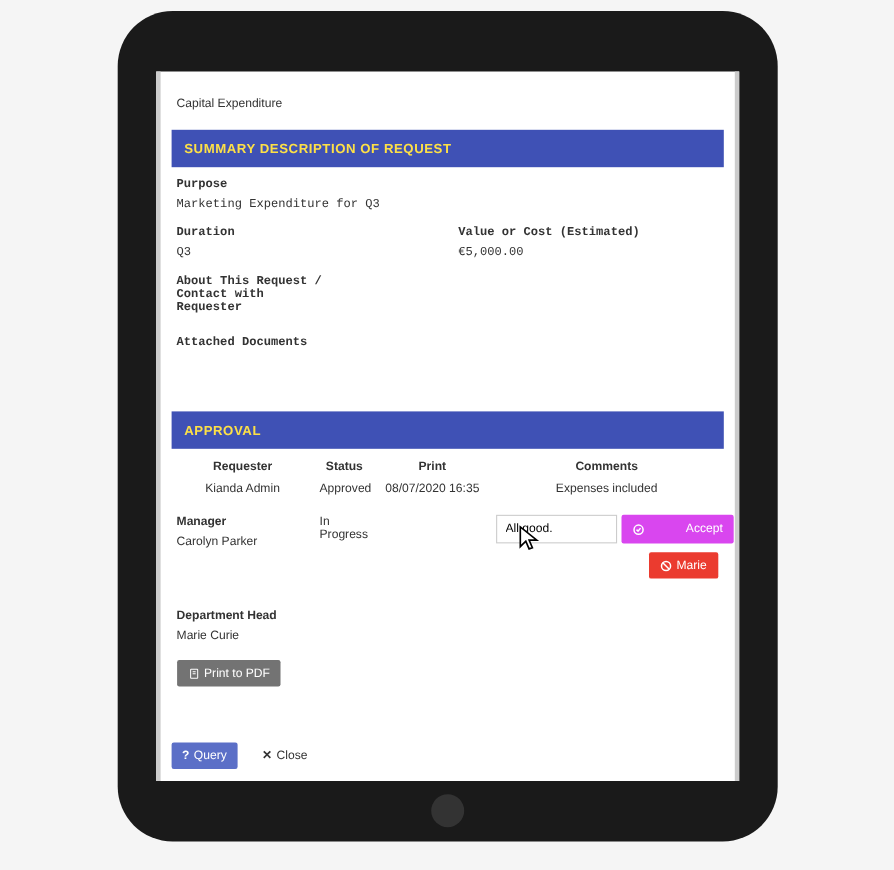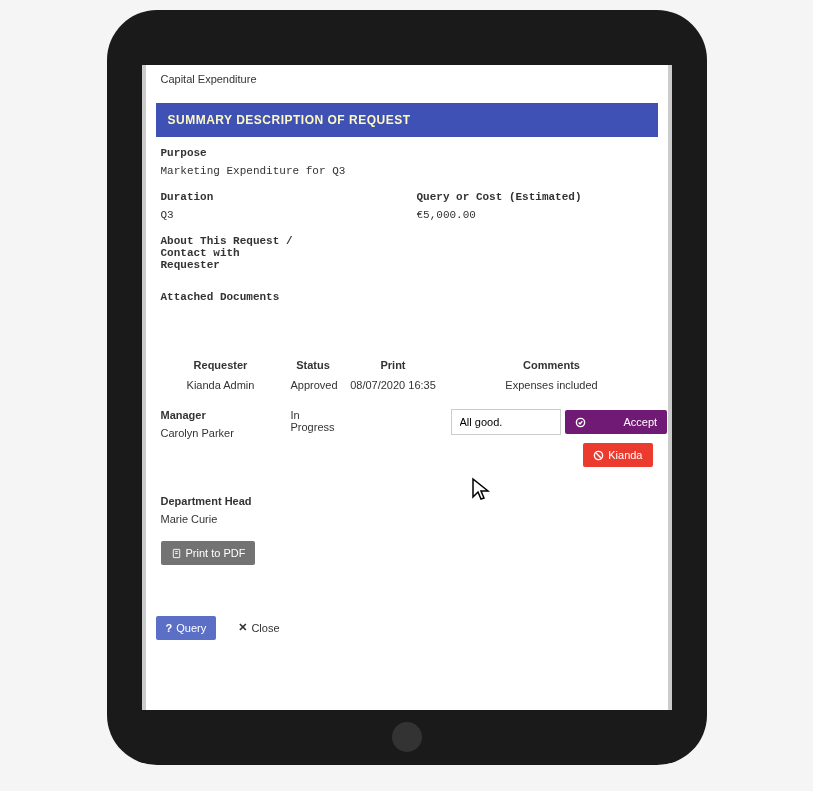--- a/index.html
+++ b/index.html
@@ -36,31 +36,31 @@
       width: 30px;
       height: 30px;
       background: #333;
       border-radius: 50%;
       position: absolute;
       bottom: 13px;
       left: 50%;
       transform: translateX(-50%);
     }
     .content {
-      padding: 0 10px;
+      padding: 15px 10px;
       font-size: 11px;
       color: #333;
     }
     .top-text {
       padding: 8px 5px;
       font-size: 11px;
     }
     .section-header {
       background: #3f51b5;
-      color: #fef9c3;
+      color: #fde047;
       font-weight: bold;
       padding: 10px 12px;
       font-size: 12px;
       letter-spacing: 0.5px;
       margin-top: 10px;
     }
     .section-body {
       padding: 10px 5px;
       font-family: Liberation Mono, monospace;
     }
@@ -102,21 +102,20 @@
     .manager-row {
       display: flex;
       gap: 10px;
       align-items: flex-start;
       margin-top: 18px;
       margin-bottom: 19px;
     }
     .comment-actions {
       display: flex;
       gap: 4px;
-      align-items: center;
       width: 190px;
     }
     .comment-input {
       padding: 5px 8px;
       border: 1px solid #ccc;
       font-size: 11px;
       width: 110px;
       height: 26px;
     }
     .btn {
@@ -124,21 +123,21 @@
       color: #fff;
       padding: 6px 10px;
       font-size: 11px;
       cursor: pointer;
       border-radius: 2px;
       display: inline-flex;
       align-items: center;
       gap: 4px;
     }
     .btn-accept {
-      background: #701a75;
+      background: #d946ef;
       gap: 38px;
     }
     .btn-reject {
       background: #eb3b2f;
     }
     .btn-print {
       background: #737373;
       margin-top: 16px;
     }
     .btn-query {
@@ -189,33 +188,34 @@
       <div class="section-body">
         <div class="field-label">Purpose</div>
         <div class="field-value">Marketing Expenditure for Q3</div>
 
         <div class="two-col">
           <div>
             <div class="field-label">Duration</div>
             <div class="field-value">Q3</div>
           </div>
           <div>
-            <div class="field-label">Query or Cost (Estimated)</div>
+            <div class="field-label">Value or Cost (Estimated)</div>
             <div class="field-value">€5,000.00</div>
           </div>
         </div>
 
         <div style="width:140px;">
           <div class="field-label">About This Request / Contact with Requester</div>
         </div>
         <div style="height:14px;"></div>
         <div class="field-label">Attached Documents</div>
         <div style="height:30px;"></div>
       </div>
 
+      <div class="section-header">APPROVAL</div>
       <div class="approval-section">
 
         <div class="approval-row approval-header-row">
           <div class="col-requester">Requester</div>
           <div class="col-status">Status</div>
           <div class="col-date">Print</div>
           <div class="col-comments">Comments</div>
         </div>
 
         <div class="approval-row">
@@ -242,21 +242,21 @@
                   </svg>
                 <span>Accept</span>
               </button>
             </div>
             <div class="reject-wrapper">
               <button class="btn btn-reject">
                 <svg class="icon" viewBox="0 0 24 24" fill="none" stroke="white" stroke-width="3">
                     <circle cx="12" cy="12" r="9"></circle>
                     <line x1="6" y1="6" x2="18" y2="18"></line>
                   </svg>
-                <span>Kianda</span>
+                <span>Marie</span>
               </button>
             </div>
           </div>
         </div>
 
         <div class="dept-head">
           <div class="field-label">Department Head</div>
           <div style="margin-top:6px;">Marie Curie</div>
         </div>
 

